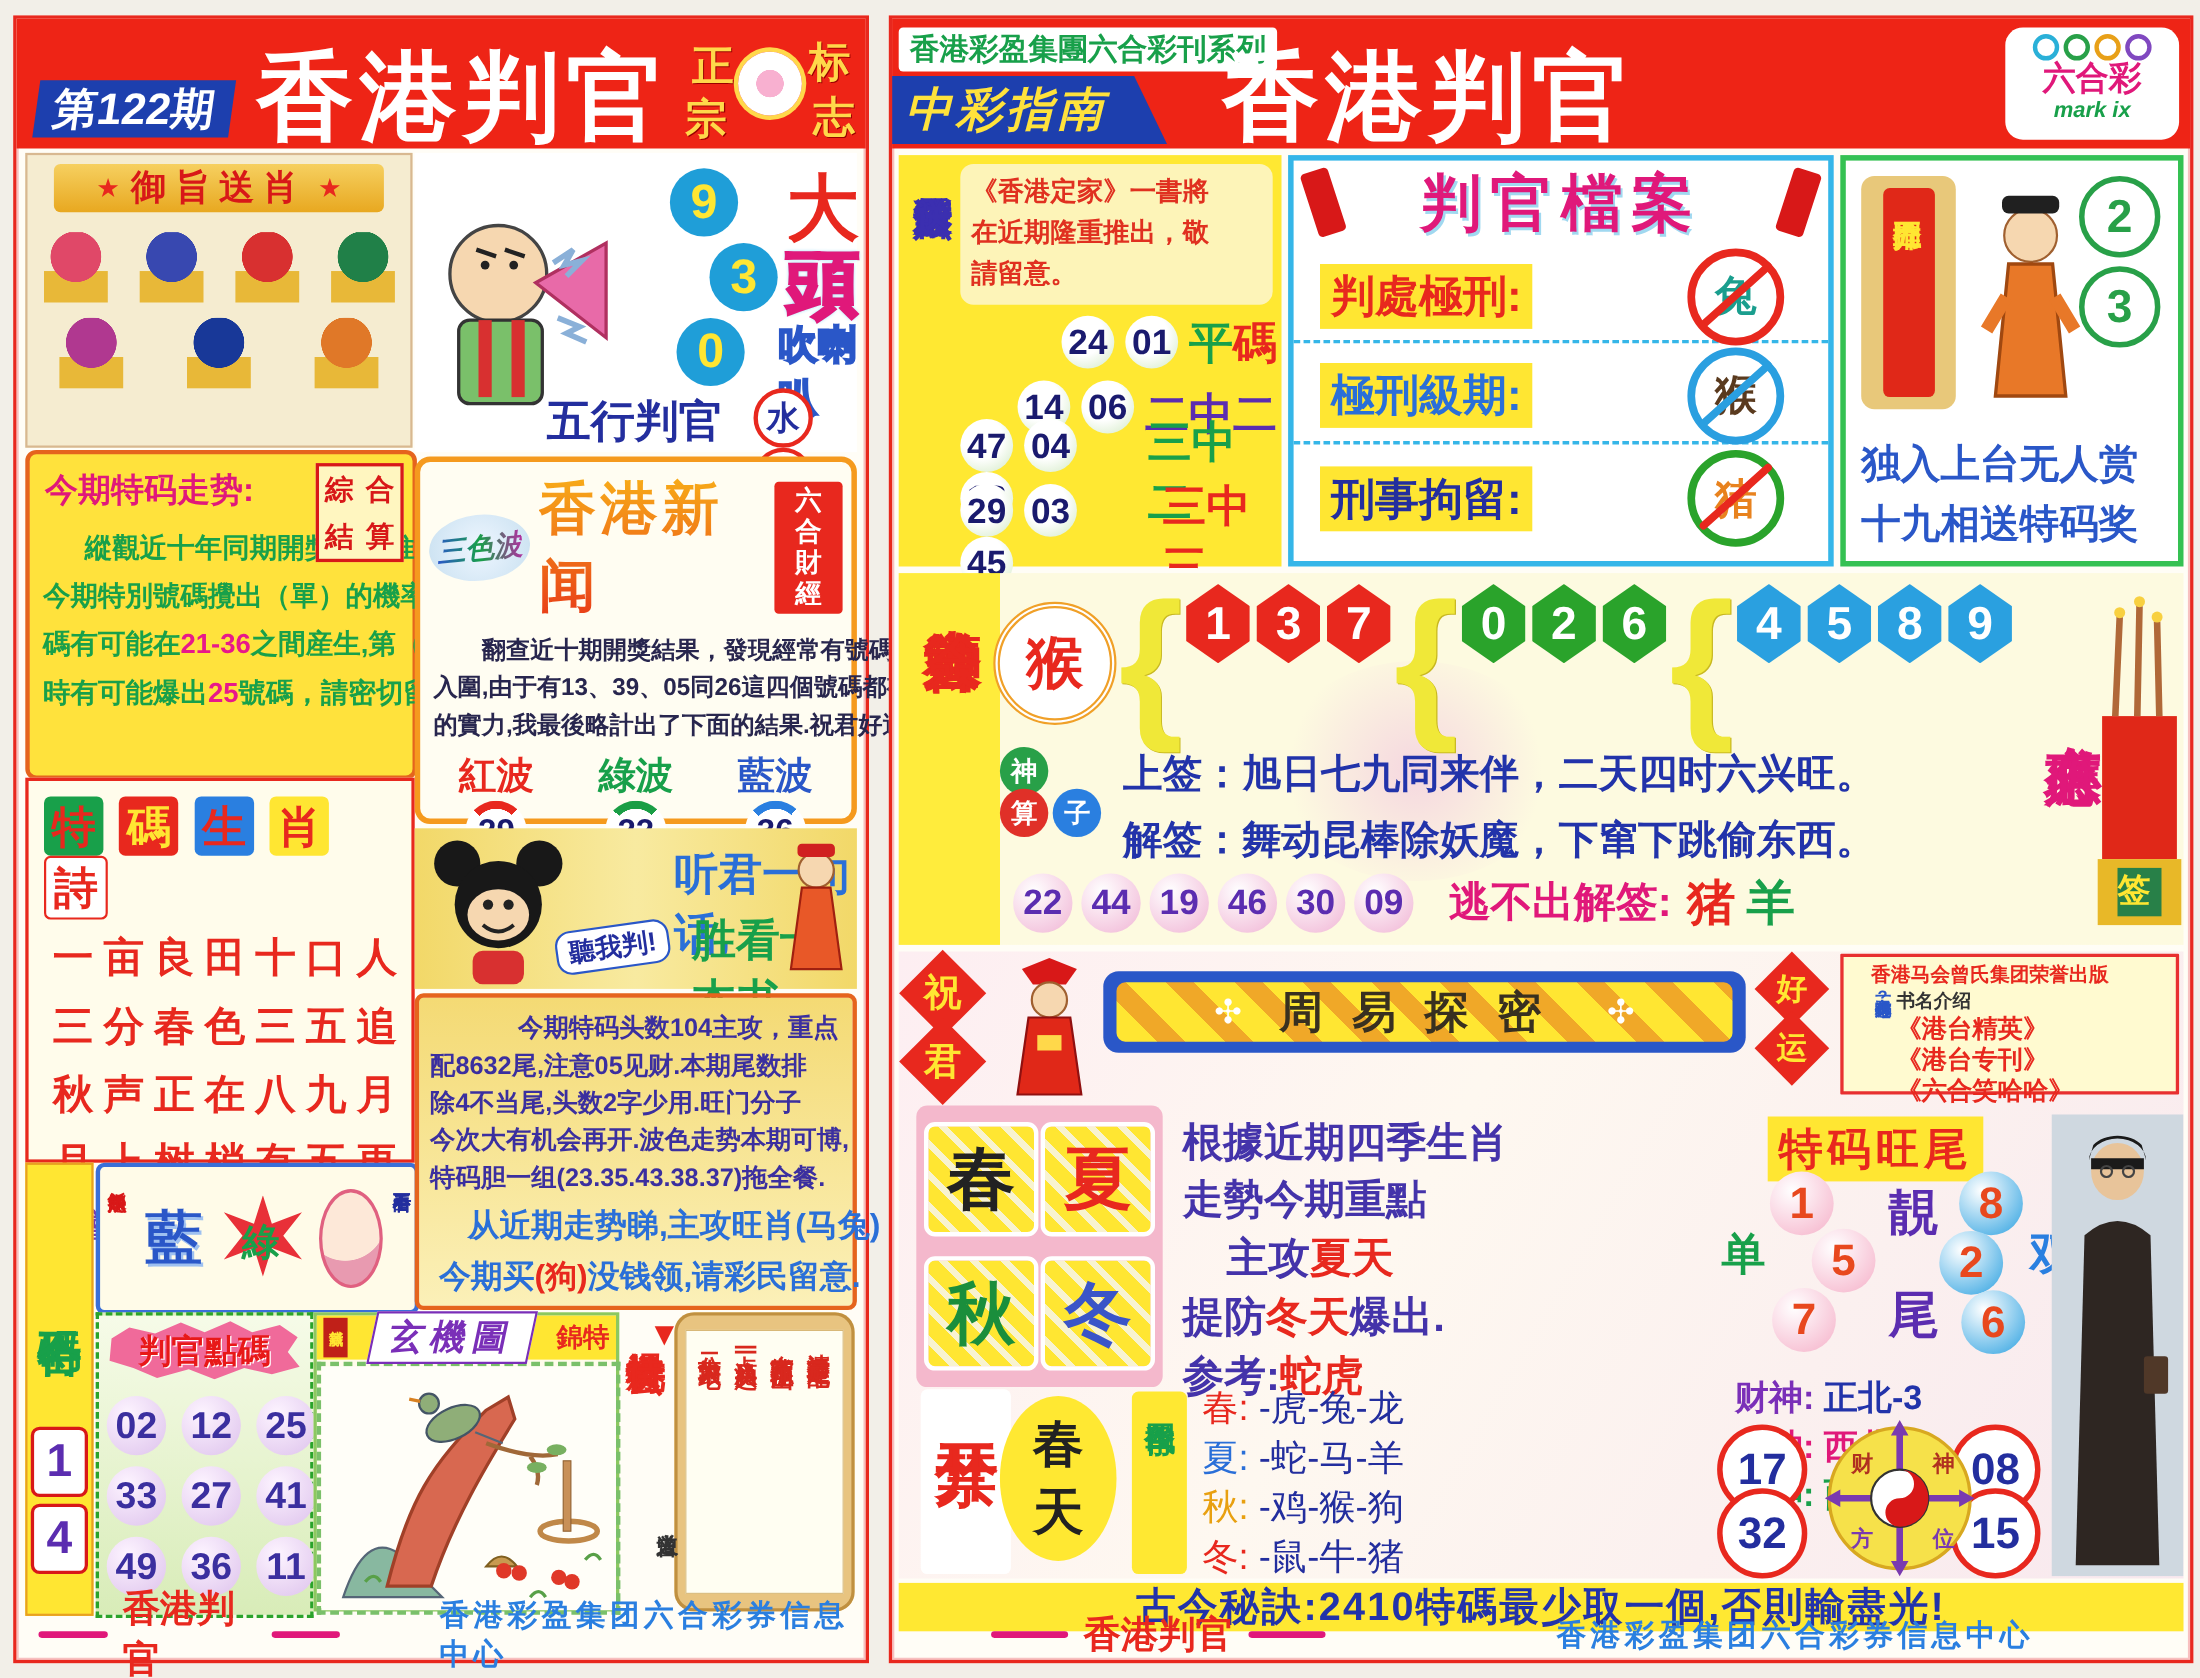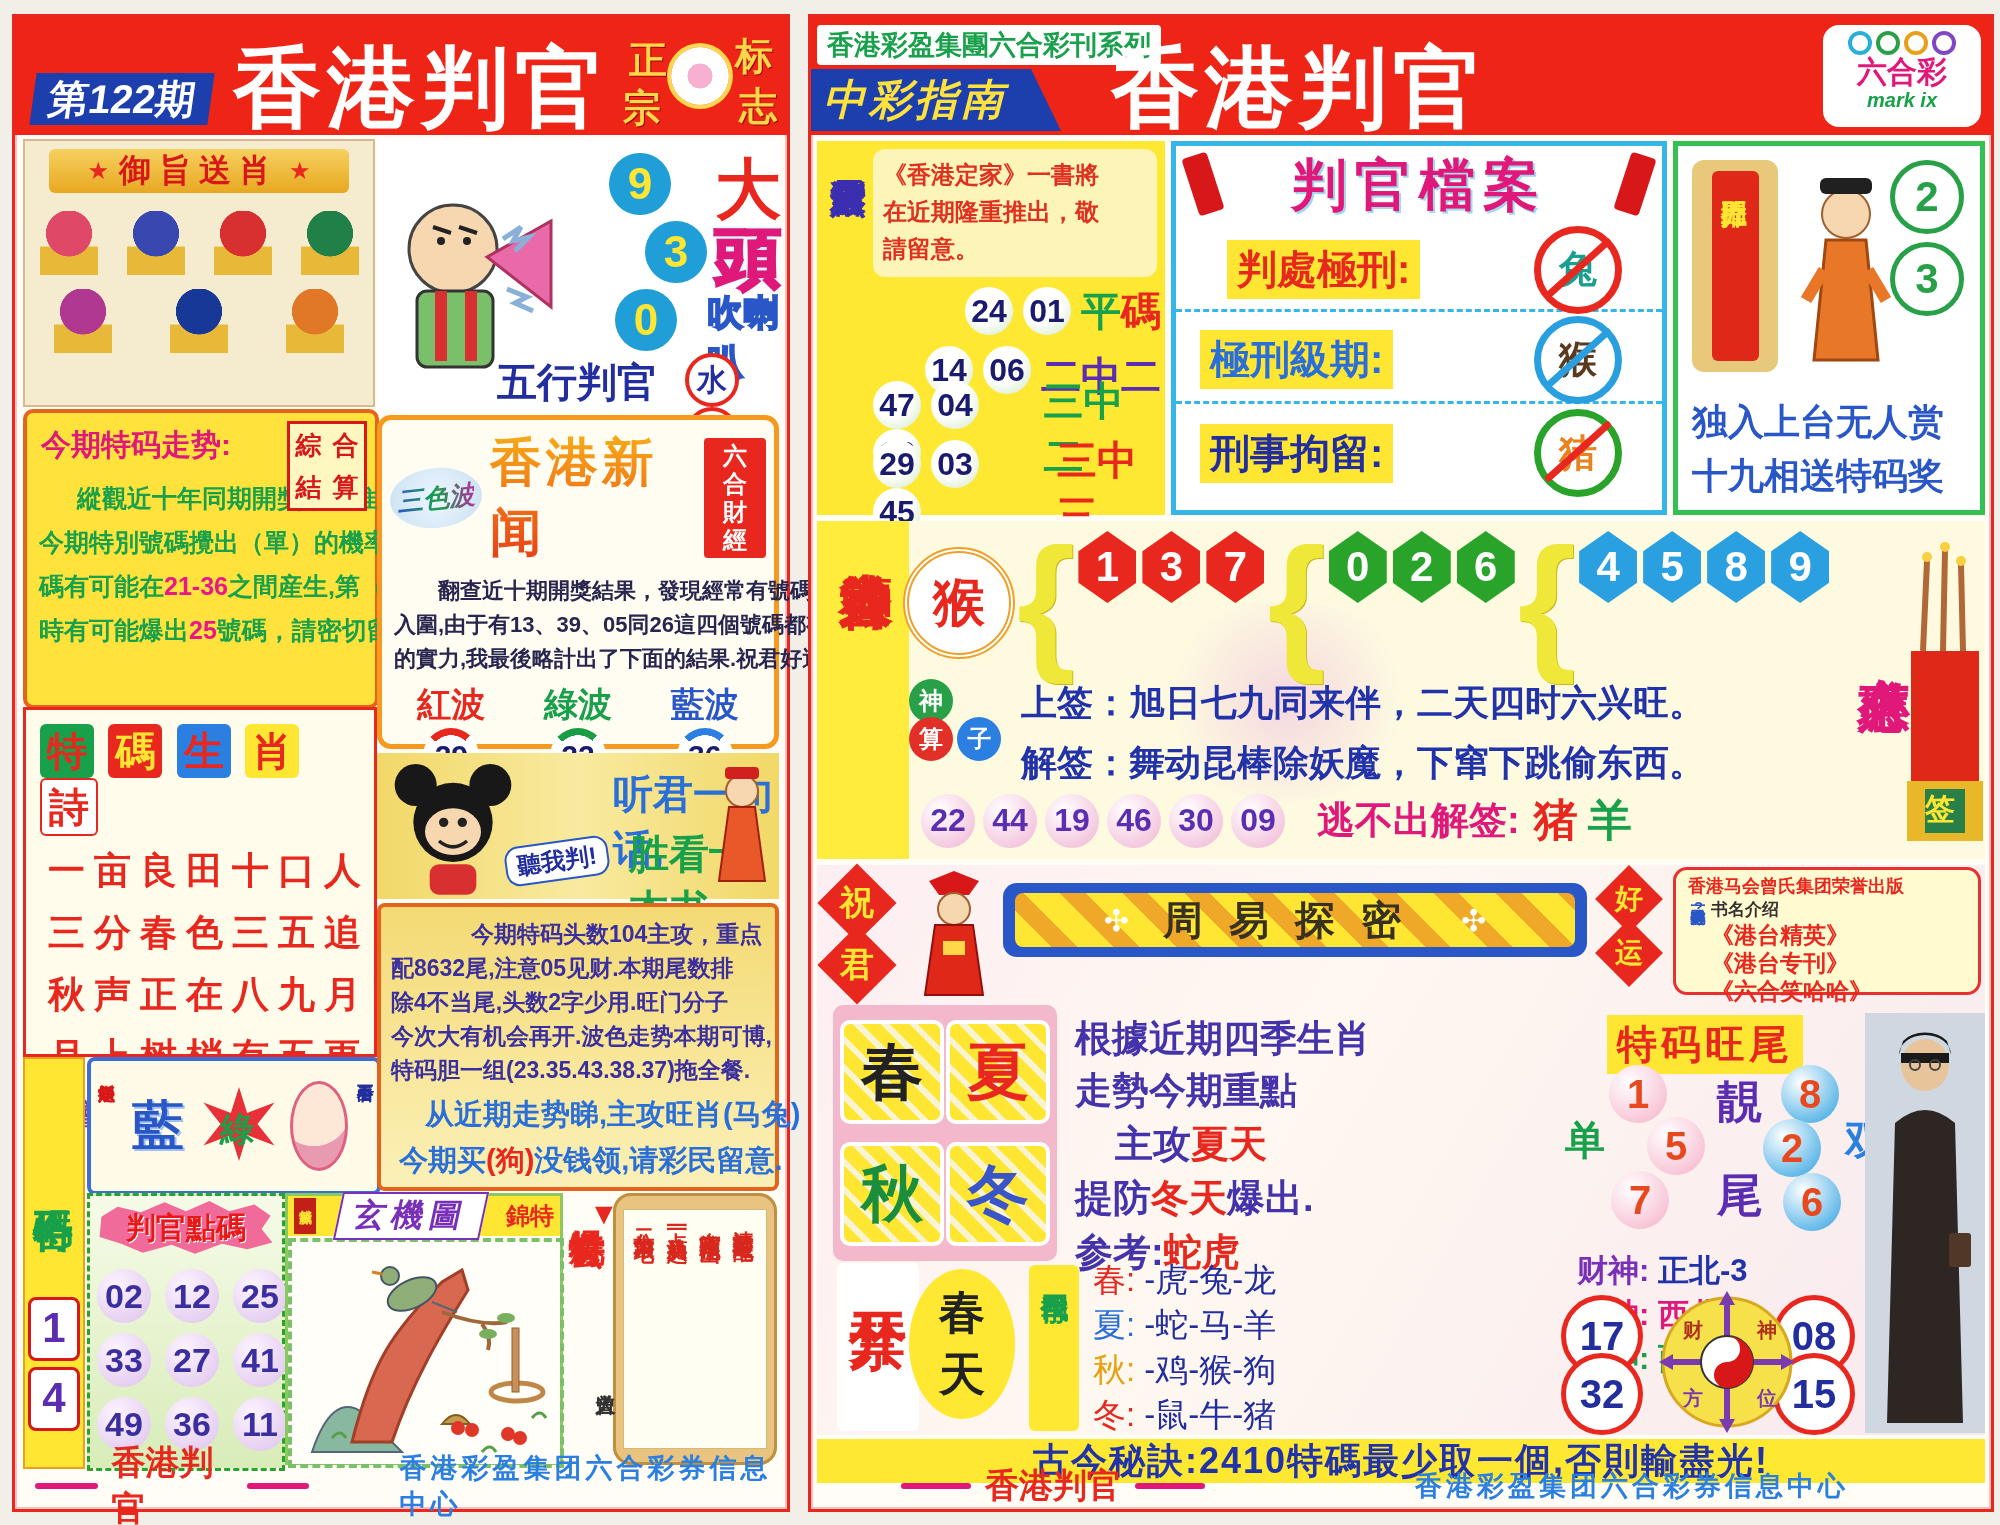--- a/index.html
+++ b/index.html
@@ -342,21 +342,21 @@
       </div>
     </div>
 
     <div class="abs" style="left:360px;top:124px;width:496px;height:374px;background:#fff;border:5px solid #35b6e8;box-sizing:border-box;">
       <div style="text-align:center;position:relative;height:78px;">
         <span style="position:absolute;left:14px;top:8px;width:26px;height:60px;background:#d81818;transform:rotate(-18deg);border-radius:4px;"></span>
         <span style="position:absolute;right:14px;top:8px;width:26px;height:60px;background:#d81818;transform:rotate(18deg);border-radius:4px;"></span>
         <span style="color:#e0187a;font-size:56px;font-weight:bold;letter-spacing:8px;text-shadow:2px 2px 0 #a0d8f0;line-height:78px;">判官檔案</span>
       </div>
       <div style="display:flex;align-items:center;justify-content:space-between;padding:6px 40px 0 24px;border-bottom:3px dashed #35b6e8;height:88px;box-sizing:border-box;">
-        <span class="pill" style="color:#e8281e;font-size:40px;margin-left:27px;">判處極刑:</span>
+        <span class="pill" style="color:#e8281e;font-size:40px;">判處極刑:</span>
         <span class="noicon no-red">
             <span>兔</span>
           </span>
       </div>
       <div style="display:flex;align-items:center;justify-content:space-between;padding:6px 40px 0 24px;border-bottom:3px dashed #35b6e8;height:92px;box-sizing:border-box;">
         <span class="pill" style="color:#2a6fd8;font-size:40px;">極刑級期:</span>
         <span class="noicon no-blue">
             <span>猴</span>
           </span>
       </div>
@@ -456,21 +456,21 @@
         </div>
       </div>
       <div class="abs" style="left:782px;top:4px;">
         <div class="diam" style="width:48px;height:48px;">
             <span style="font-size:28px;">好</span>
           </div>
         <div class="diam" style="width:48px;height:48px;">
             <span style="font-size:28px;">运</span>
           </div>
       </div>
-      <div class="abs" style="left:856px;top:2px;width:308px;height:128px;background:#fffad0;border:3px solid #e83030;border-radius:14px;padding:4px 12px;box-sizing:border-box;">
+      <div class="abs" style="left:856px;top:2px;width:308px;height:128px;background:#fffad0;border:3px solid #e83030;border-radius:1px;padding:4px 25px;box-sizing:border-box;">
         <div style="color:#e8281e;font-size:18px;font-weight:bold;">香港马会曾氏集团荣誉出版</div>
         <div style="display:flex;">
           <div class="vtx" style="color:#2a57c8;font-size:15px;font-weight:bold;height:88px;margin-right:4px;">你身边有一本了吗?</div>
           <div>
             <div style="color:#333;font-size:17px;font-weight:bold;">书名介绍</div>
             <div>
                 <span class="bookline">《港台精英》</span>
                 <span class="bookline">《港台专刊》</span>
                 <span class="bookline">《六合笑哈哈》</span>
               </div>

